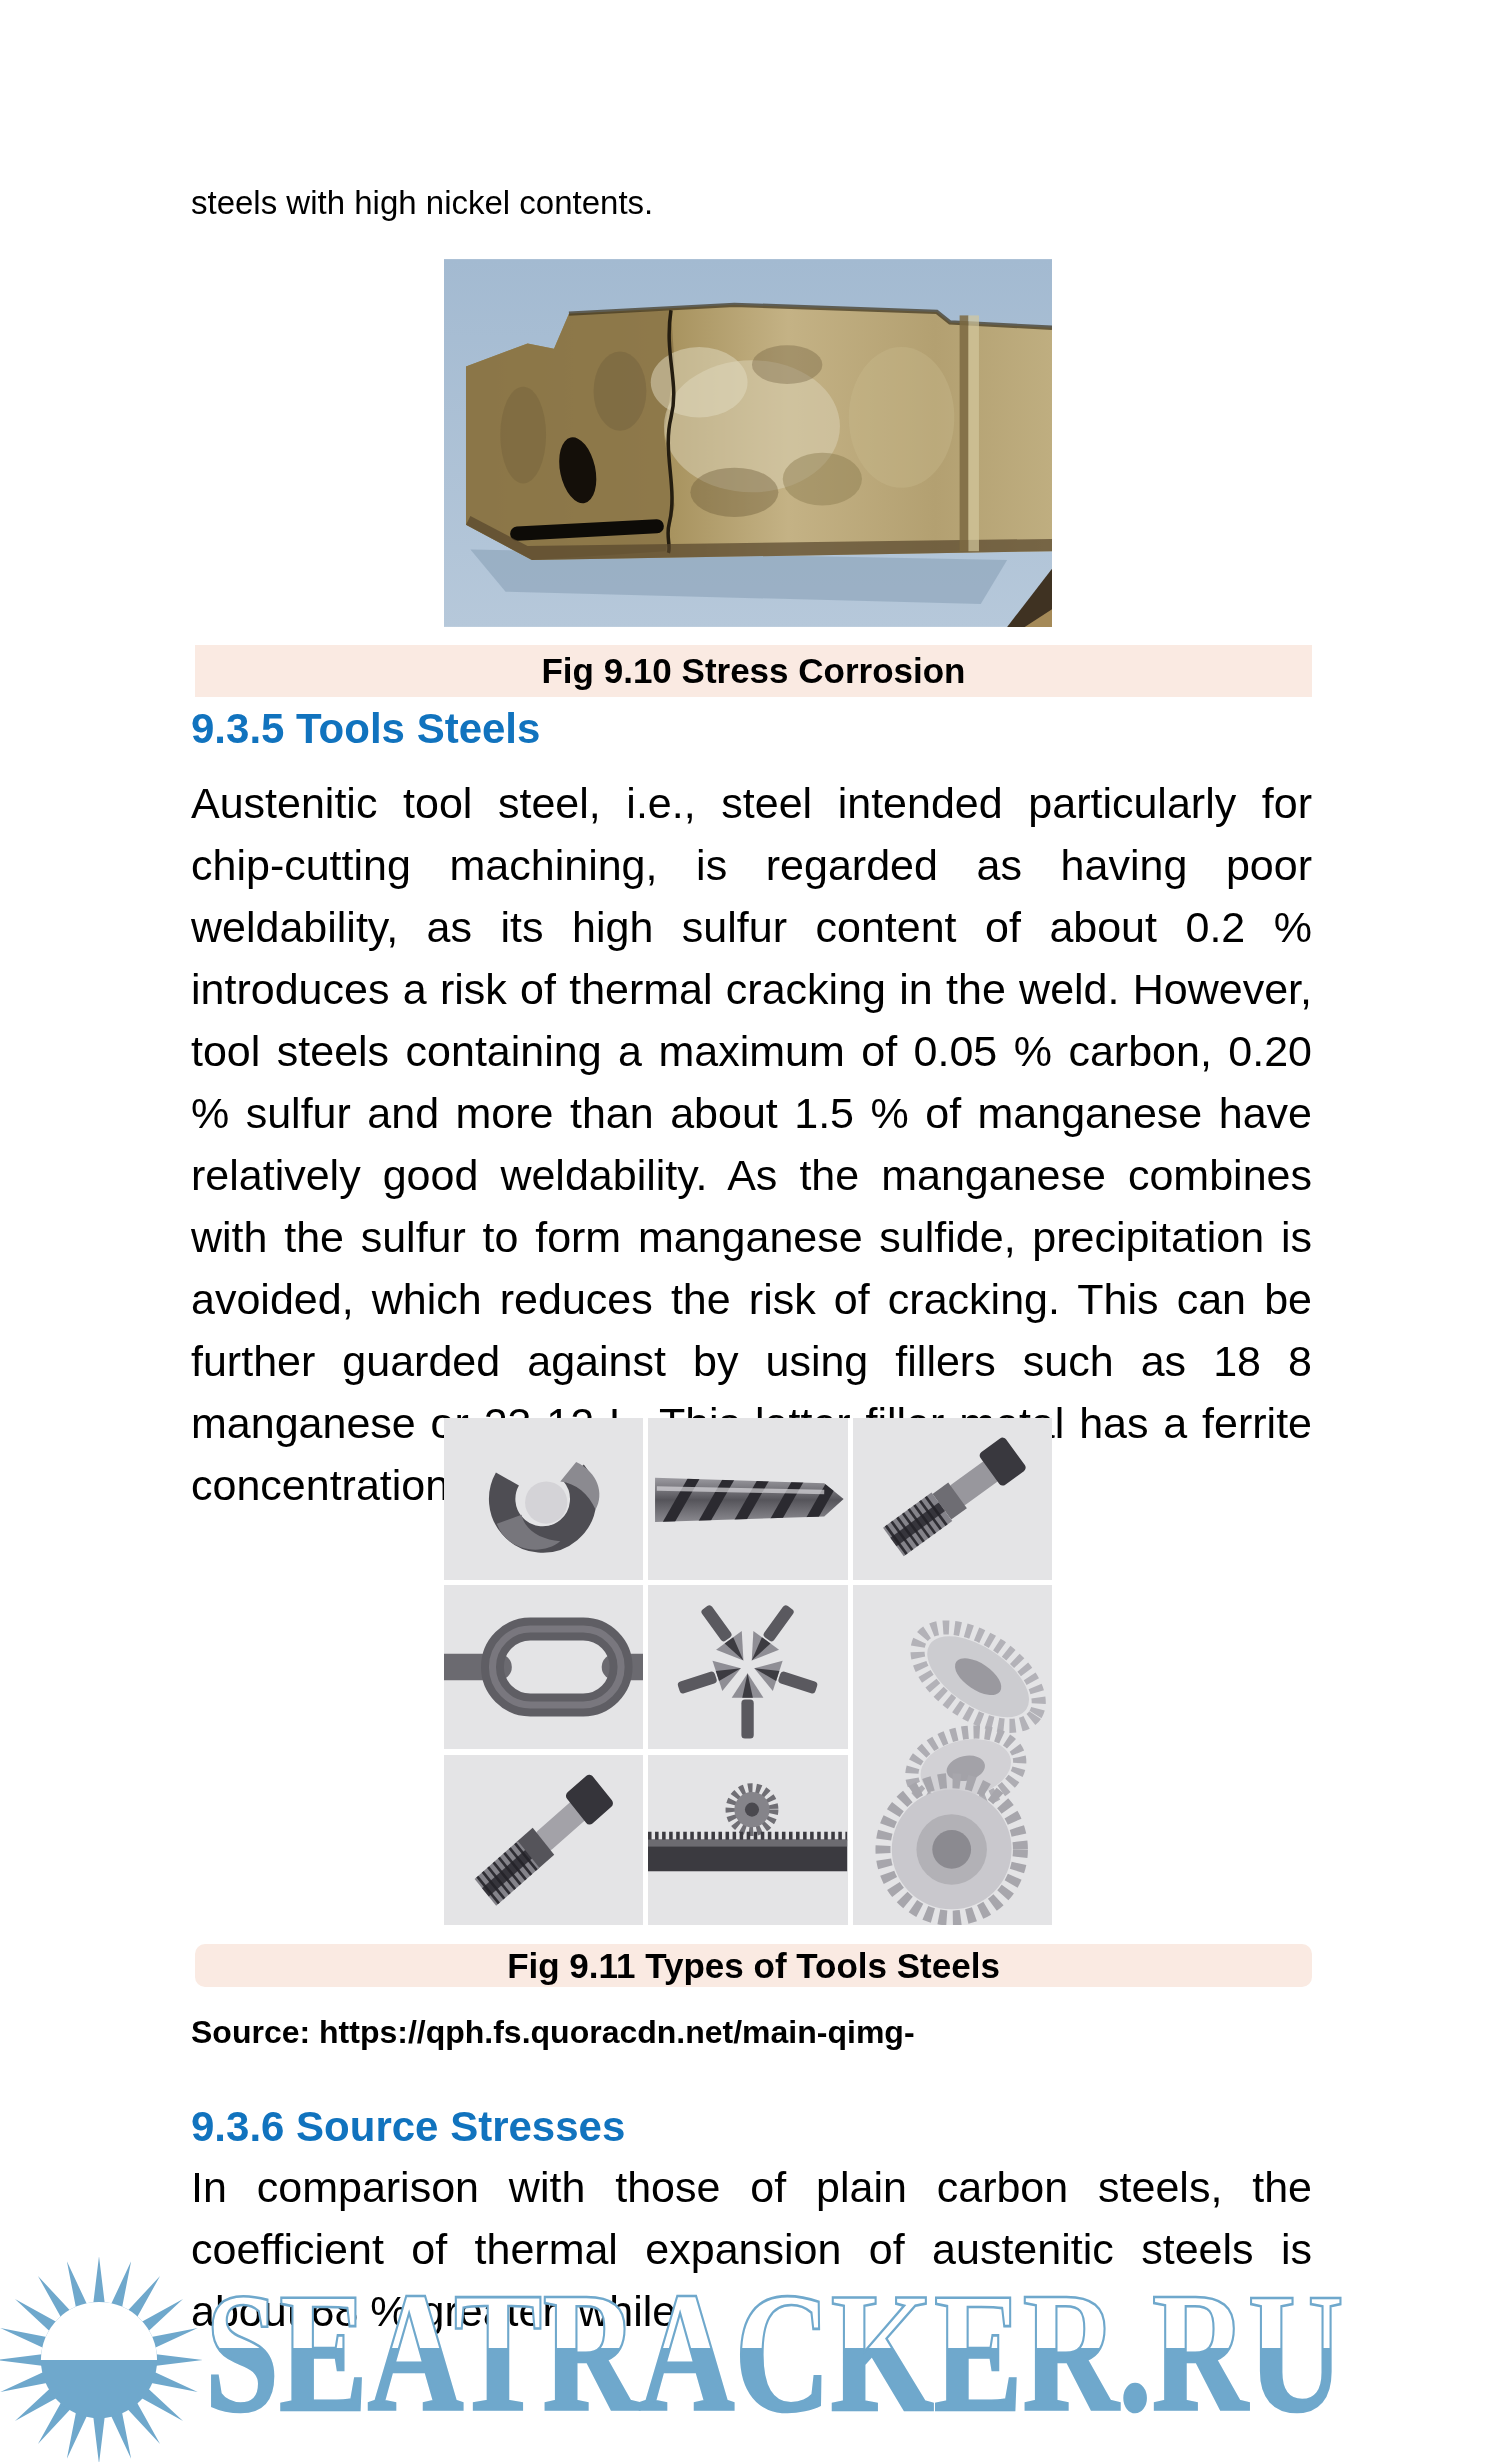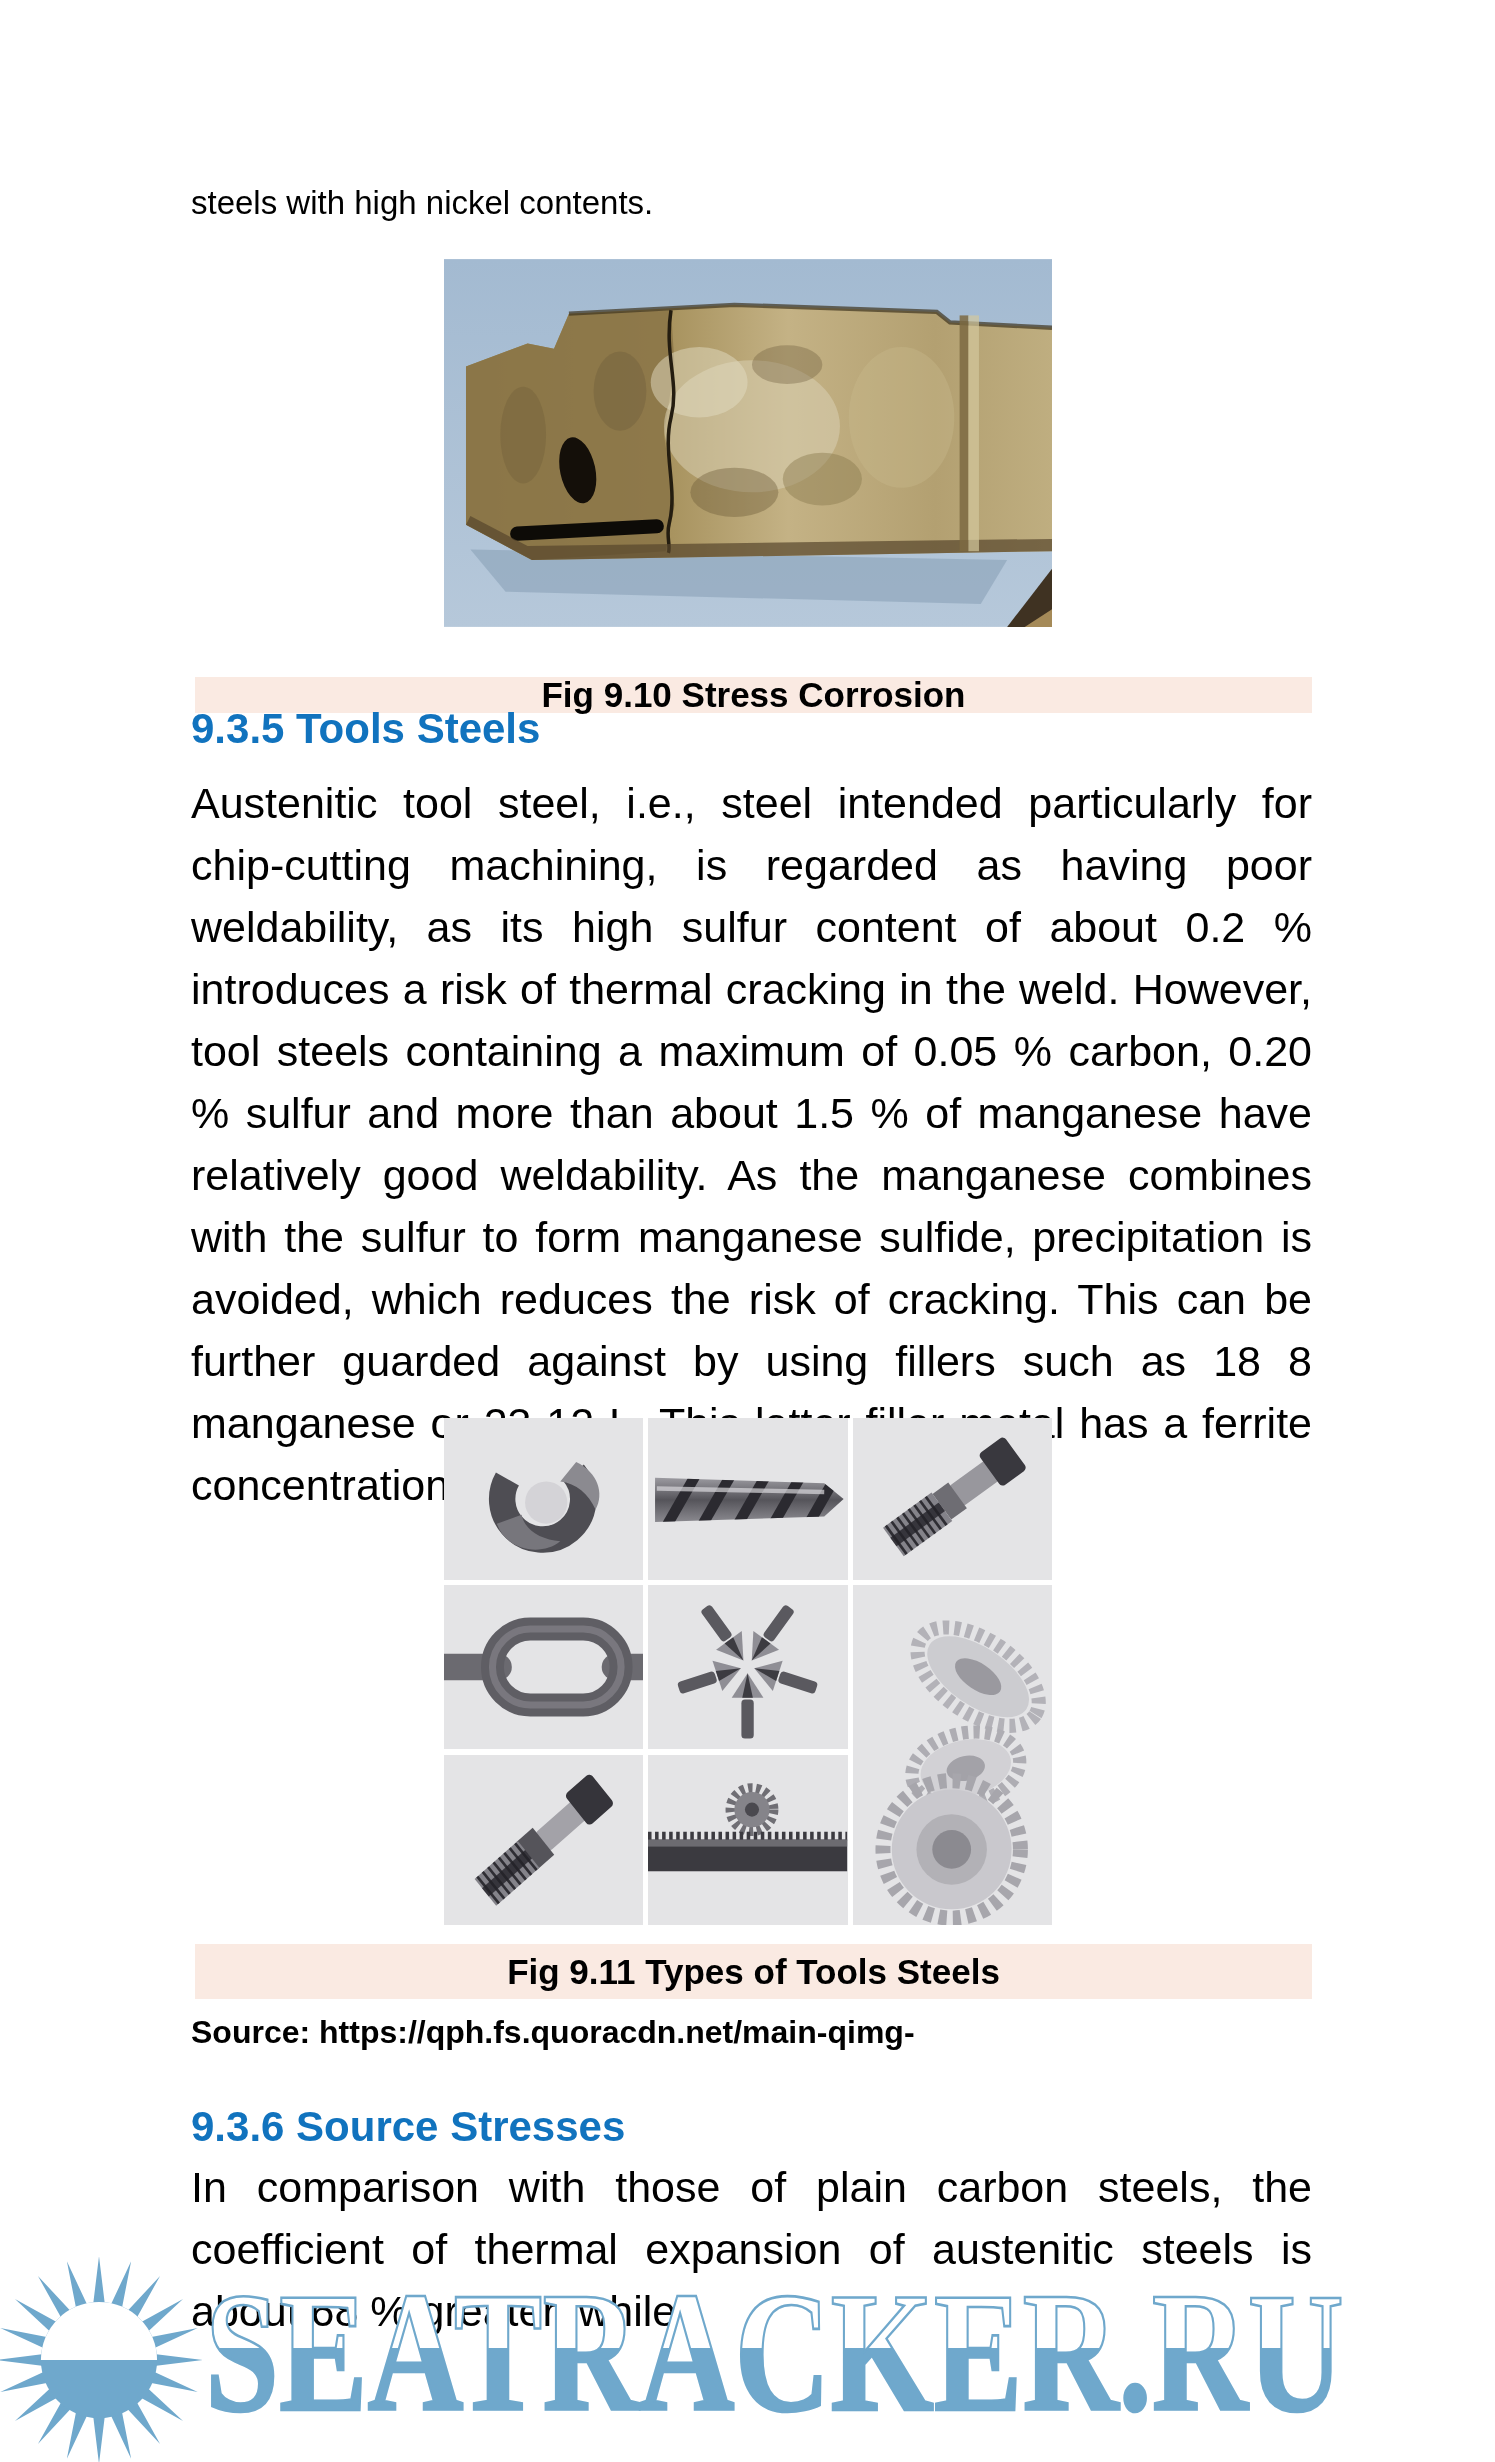--- a/index.html
+++ b/index.html
@@ -10,22 +10,22 @@
   .abs{position:absolute;}
   .intro-line{left:191px;top:183px;font-size:33px;line-height:39px;}
   
   .photo1{left:444px;top:259px;width:608px;height:368px;}
   
   .caption-bar{
     left:195px;width:1117px;background:#faeae2;
     display:flex;align-items:center;justify-content:center;
     font-weight:bold;font-size:35px;color:#000;
   }
-  .caption-bar.one{top:677px;height:36px;}
-  .caption-bar.two{top:1944px;height:55px;}
+  .caption-bar.one{top:645px;height:52px;}
+  .caption-bar.two{top:1944px;height:43px;border-radius:10px;}
   
   .section-heading{
     left:191px;font-size:42px;font-weight:bold;color:#1173be;line-height:49px;
   }
   .heading1{top:704px;}
   .heading2{top:2102px;}
   
   .para{
     left:191px;width:1121px;font-size:43px;line-height:62px;
     text-align:justify;text-justify:inter-word;color:#000;

